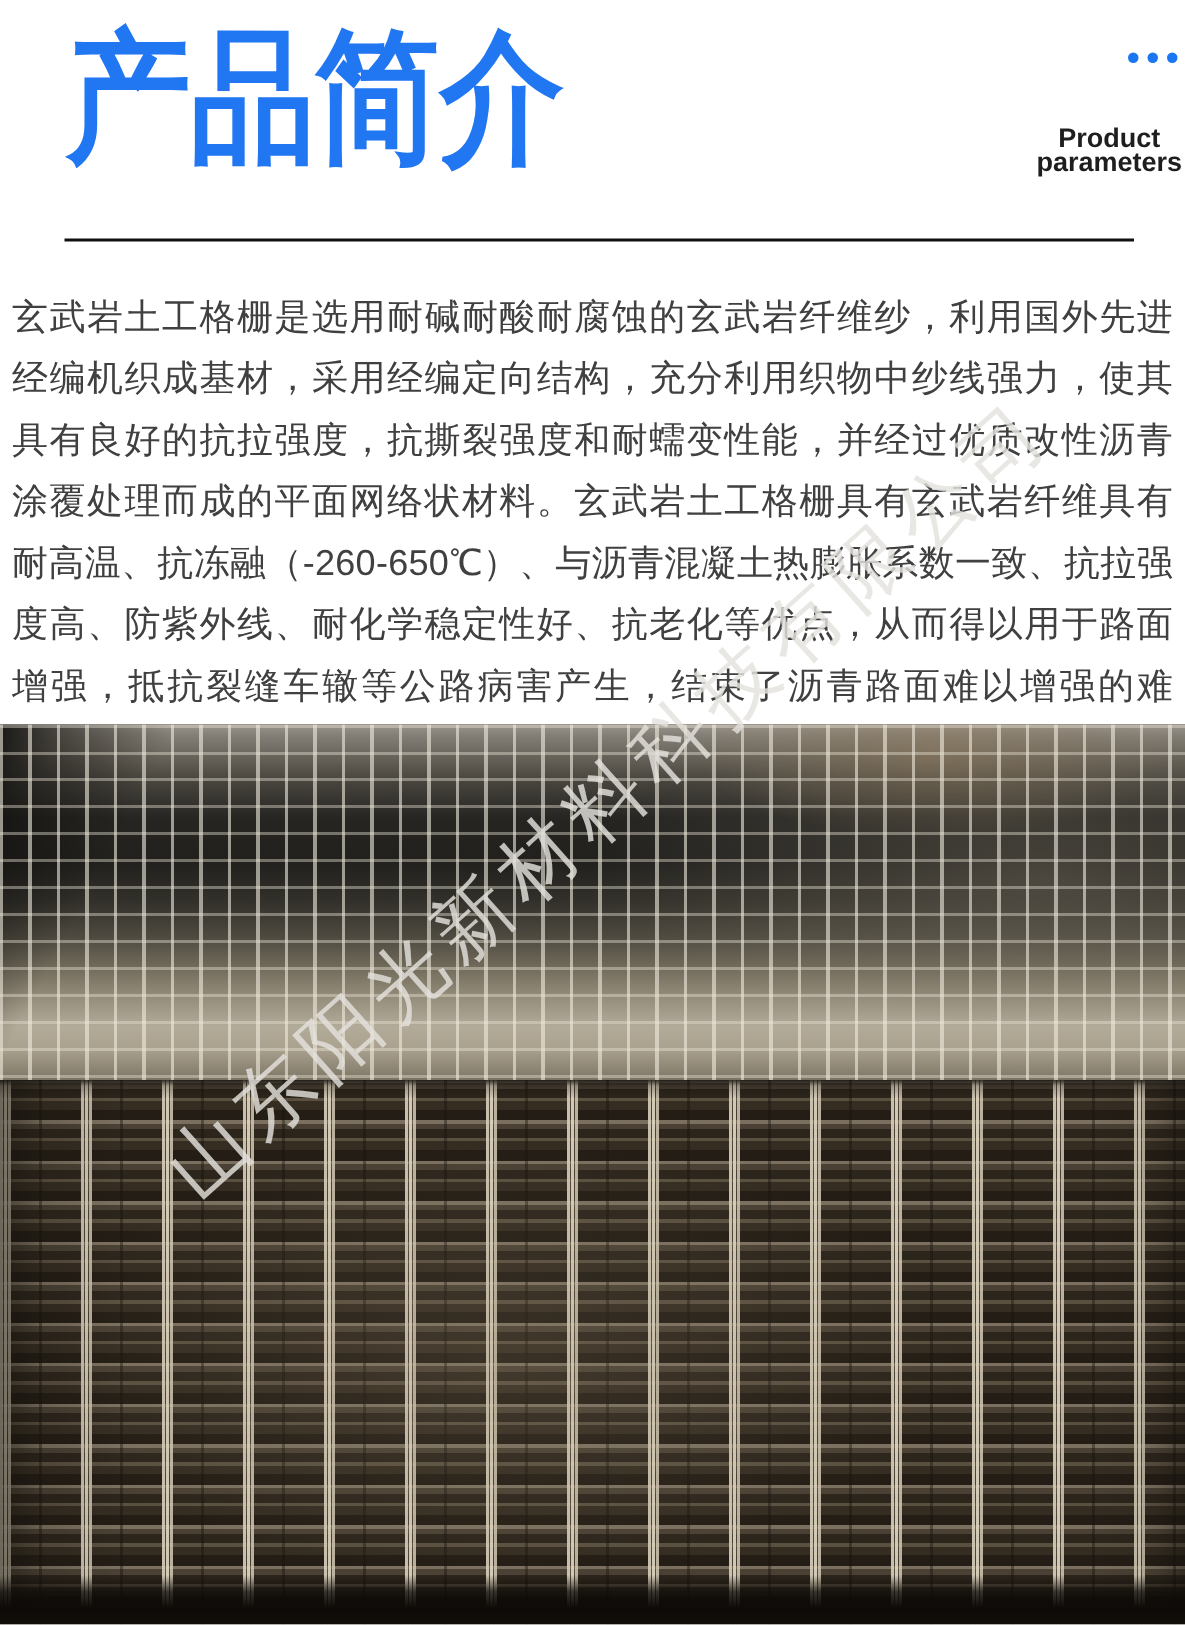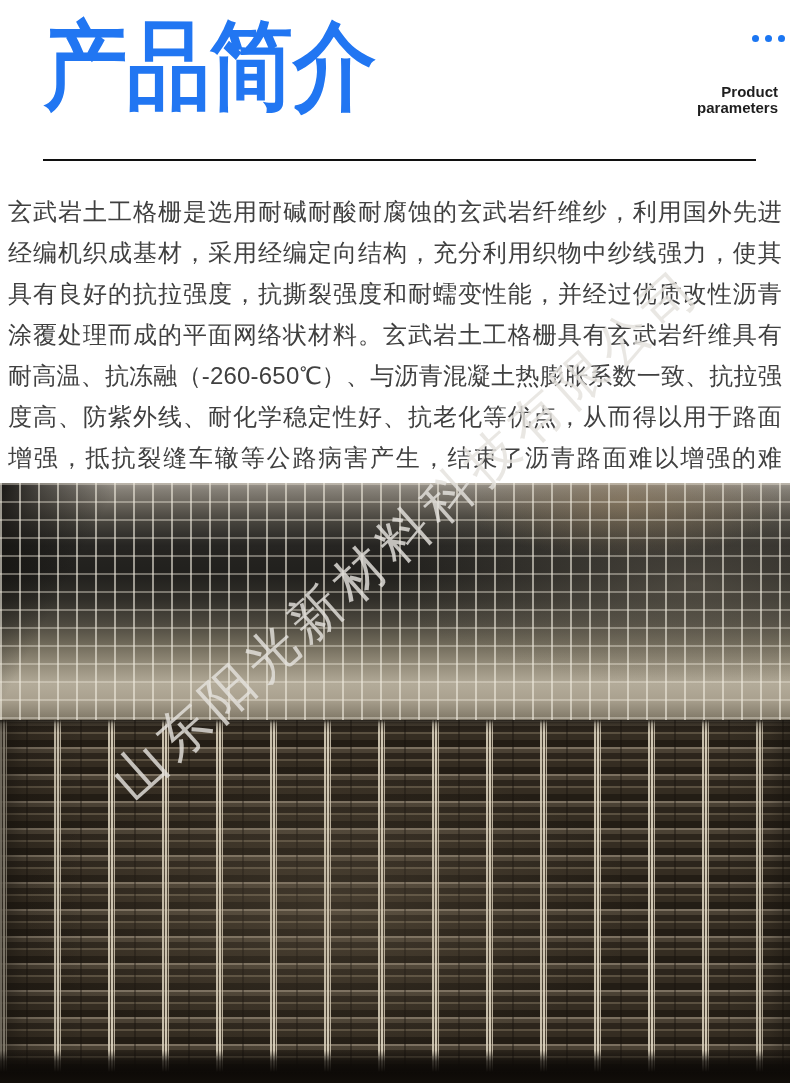--- a/index.html
+++ b/index.html
@@ -11,22 +11,22 @@
   
   .title{
     position:absolute;left:44px;top:16px;margin:0;
     font-size:96px;line-height:1.05;font-weight:900;color:#2176F2;
     letter-spacing:0;white-space:nowrap;
     transform:scaleX(0.865);transform-origin:left top;
   }
   .dots{position:absolute;top:35px;right:43px;display:flex;gap:6px;}
   .dot{width:7px;height:7px;border-radius:50%;background:#1B76F2;}
   .subtitle{
-    position:absolute;top:84px;right:50px;text-align:right;
-    font-size:15px;line-height:16px;font-weight:bold;color:#1e1e1e;
+    position:absolute;top:84px;right:40px;text-align:center;
+    font-size:18px;line-height:16px;font-weight:bold;color:#1e1e1e;
   }
   .divider{position:absolute;left:43px;top:159px;width:713px;height:2px;background:#101010;}
   
   .intro{
     position:absolute;left:8px;top:191px;width:774px;margin:0;
     font-size:24px;line-height:41px;color:#404040;
     text-align:justify;text-align-last:left;letter-spacing:0.2px;
   }
   
   .photo{position:absolute;left:0;top:483px;width:790px;height:600px;overflow:hidden;background:#383026;}

